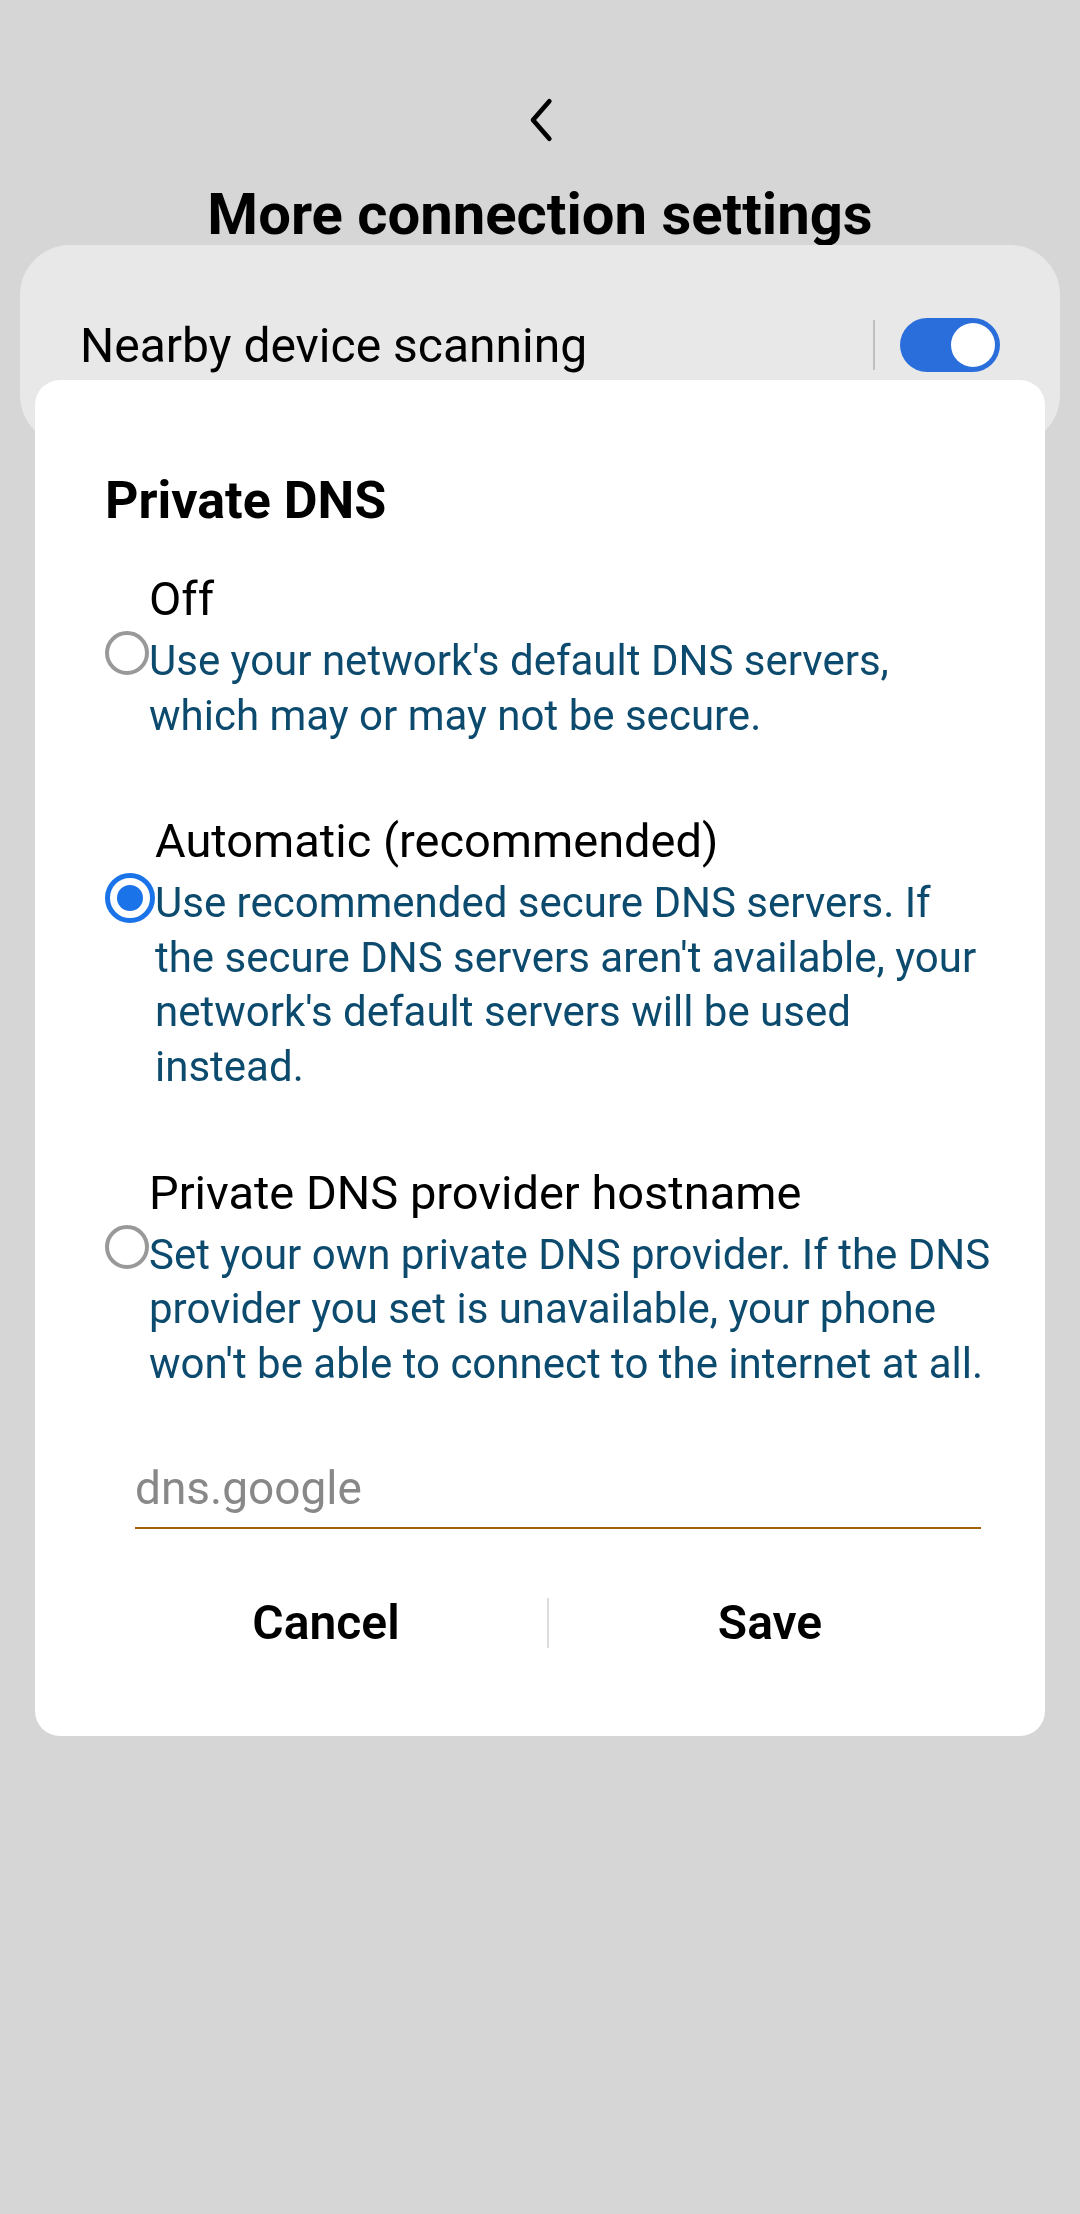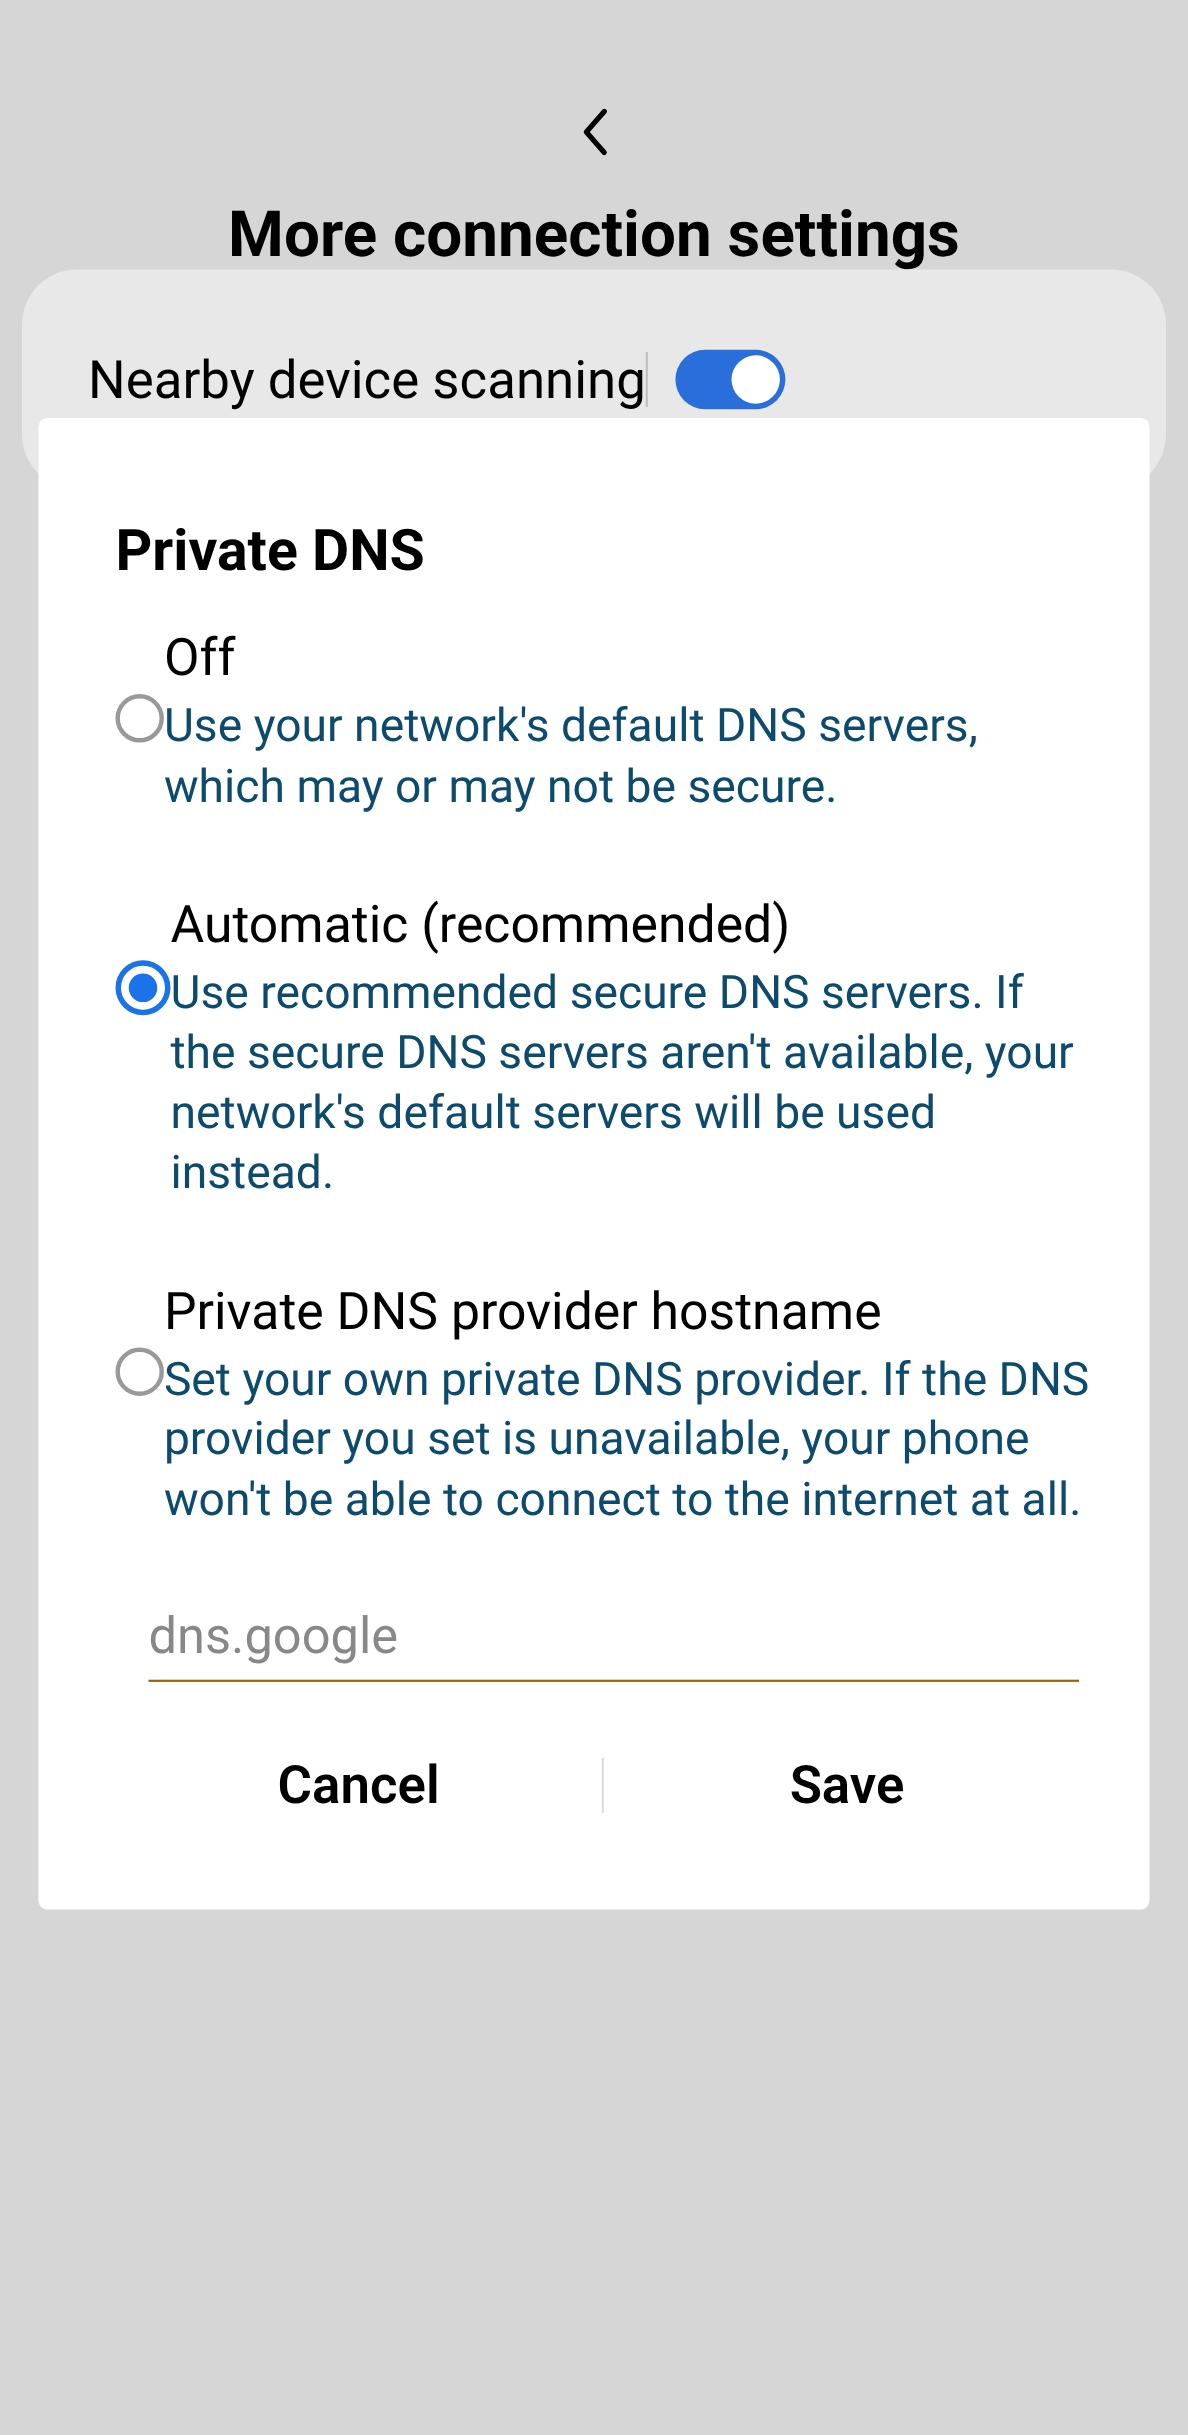--- a/index.html
+++ b/index.html
@@ -43,20 +43,21 @@
       left: 20px;
       right: 20px;
       background: #e8e8e8;
       border-radius: 50px;
       padding: 50px 60px;
       height: 200px;
     }
     .nearby-row {
       display: flex;
       align-items: center;
+      justify-content: space-between;
       height: 100px;
     }
     .nearby-label {
       font-size: 48px;
       color: #000;
       font-weight: 400;
     }
     .toggle-container {
       display: flex;
       align-items: center;
@@ -82,21 +83,21 @@
       height: 44px;
       background: #fff;
       border-radius: 50%;
     }
     .dialog {
       position: absolute;
       top: 380px;
       left: 35px;
       right: 35px;
       background: #fff;
-      border-radius: 8px;
+      border-radius: 25px;
       padding: 90px 54px 60px 70px;
     }
     .dialog-title {
       font-size: 52px;
       font-weight: 700;
       color: #000;
       margin-bottom: 40px;
     }
     .dialog-description {
       font-size: 44px;

